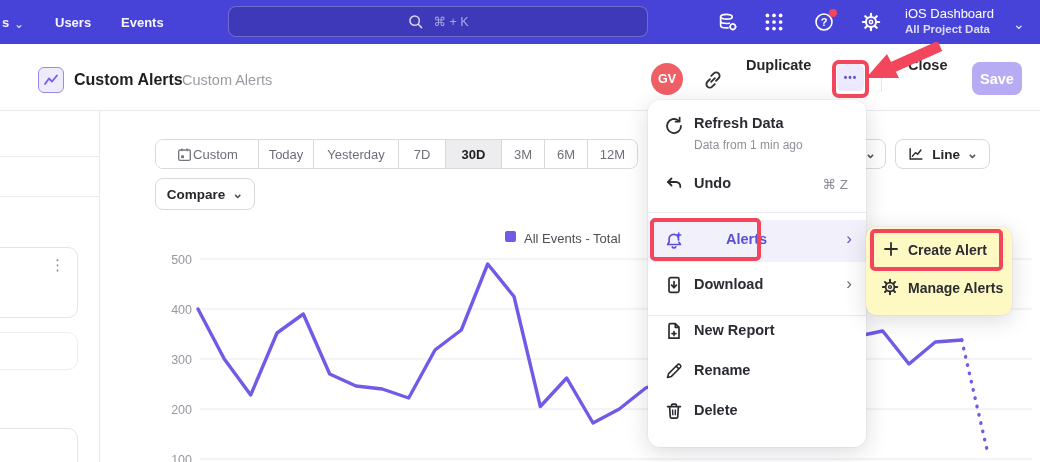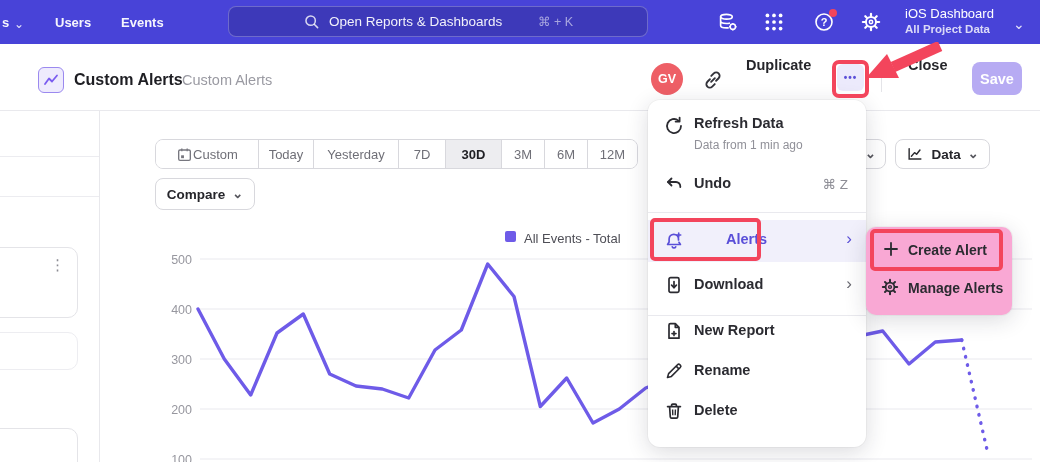--- a/index.html
+++ b/index.html
@@ -70,21 +70,21 @@
   .menu-label { position:absolute; left:46px; font-size:14.5px; font-weight:600; color:#2b2b31; white-space:nowrap; }
   .menu-sub { position:absolute; left:46px; font-size:12px; color:#909098; }
   .menu-shortcut { position:absolute; right:18px; font-size:13.5px; color:#8d8d95; }
   .menu-divider { position:absolute; left:0; width:100%; height:1px; background:#e9e9ee; }
   .menu-row-hl { position:absolute; left:0; top:120px; width:100%; height:42px; background:#f1f0fb; }
   .menu-chev { position:absolute; right:14px; font-size:17px; color:#6a6a72; line-height:20px; }
   .purple { color:#5a4fd8 !important; }
   .menu-item-hit { position:absolute; left:0; width:100%; height:40px; cursor:pointer; }
 
   
-  .submenu-card { left:866px; top:227px; width:146px; height:88px; background:#f9a8d4; border-radius:10px; z-index:21;
+  .submenu-card { left:866px; top:227px; width:146px; height:88px; background:#fef9c3; border-radius:10px; z-index:21;
     box-shadow:0 5px 22px rgba(30,30,50,.16), 0 0 0 1px rgba(0,0,0,.03); }
   .submenu-label { position:absolute; left:42px; font-size:14px; font-weight:600; color:#2b2b31; white-space:nowrap; }
 
   
   .red-box { border:4px solid #f3455c; border-radius:5px; z-index:40; pointer-events:none; }
   .anno-more { left:832px; top:60px; width:37px; height:38px; border-radius:7px; }
   .anno-alerts { left:650px; top:218px; width:111px; height:43px; }
   .anno-create { left:870px; top:229px; width:133px; height:42px; }
   .anno-arrow { left:858px; top:42px; z-index:41; pointer-events:none; }
 
@@ -99,21 +99,20 @@
     <span class="nav-item" style="left:2px;">s</span>
     <span class="nav-chev" style="left:14px; top:17px;">⌄</span>
     <span class="nav-item" style="left:55px;">Users</span>
     <span class="nav-item" style="left:121px;">Events</span>
 
     <div class="searchbox">
       <svg class="ic" width="17" height="17" viewBox="0 0 20 20">
         <circle cx="9" cy="9" r="5.5" fill="none" stroke="rgba(255,255,255,.8)" stroke-width="1.8"></circle>
         <line x1="13.2" y1="13.2" x2="17.2" y2="17.2" stroke="rgba(255,255,255,.8)" stroke-width="1.8" stroke-linecap="round"></line>
       </svg>
-      <input class="search-input" placeholder="Open Reports &amp; Dashboards" style="">
       <span class="kbd-hint">⌘ + K</span>
     </div>
 
     <svg class="nav-icon ic" style="left:716px;" viewBox="0 0 20 20">
       <ellipse cx="9.5" cy="5.2" rx="5.3" ry="2.2" fill="none" stroke="#fff" stroke-width="1.5"></ellipse>
       <path d="M4.2 5.2 v4 c0 1.2 2.4 2.2 5.3 2.2 .9 0 1.8-.1 2.6-.3 M4.2 9.2 v4 c0 1.2 2.4 2.2 5.3 2.2 .5 0 1-.02 1.5-.07" fill="none" stroke="#fff" stroke-width="1.5" stroke-linecap="round"></path>
       <circle cx="15.3" cy="14.3" r="2.4" fill="none" stroke="#fff" stroke-width="1.4"></circle>
       <g stroke="#fff" stroke-width="1.3">
           <line x1="15.3" y1="10.9" x2="15.3" y2="11.9"></line>
           <line x1="15.3" y1="16.7" x2="15.3" y2="17.7"></line>
@@ -237,21 +236,21 @@
 
   <div class="abs btn hidden-btn">
     <span class="chev">⌄</span>
   </div>
 
   <div class="abs btn line-btn">
     <svg class="ic" width="18" height="18" viewBox="0 0 20 20">
       <path d="M3.5 4 V15.5 H16.5" fill="none" stroke="#2c2c31" stroke-width="1.6" stroke-linecap="round"></path>
       <polyline points="6,12.5 9.5,8.5 11.8,10.3 15.5,5.5" fill="none" stroke="#2c2c31" stroke-width="1.6" stroke-linejoin="round" stroke-linecap="round"></polyline>
     </svg>
-    <span>Data</span>
+    <span>Line</span>
     <span class="chev">⌄</span>
   </div>
 
   <svg id="chart-svg" class="abs chart-svg" width="940" height="237" viewBox="0 0 940 237">
       <line x1="100" y1="34" x2="932" y2="34" stroke="#e9e9ee" stroke-width="1"></line>
       <text x="92" y="38.5" text-anchor="end" font-size="12.5" fill="#97979f" font-family="Liberation Sans, sans-serif">500</text>
       <line x1="100" y1="84" x2="932" y2="84" stroke="#e9e9ee" stroke-width="1"></line>
       <text x="92" y="88.5" text-anchor="end" font-size="12.5" fill="#97979f" font-family="Liberation Sans, sans-serif">400</text>
       <line x1="100" y1="134" x2="932" y2="134" stroke="#e9e9ee" stroke-width="1"></line>
       <text x="92" y="138.5" text-anchor="end" font-size="12.5" fill="#97979f" font-family="Liberation Sans, sans-serif">300</text>

